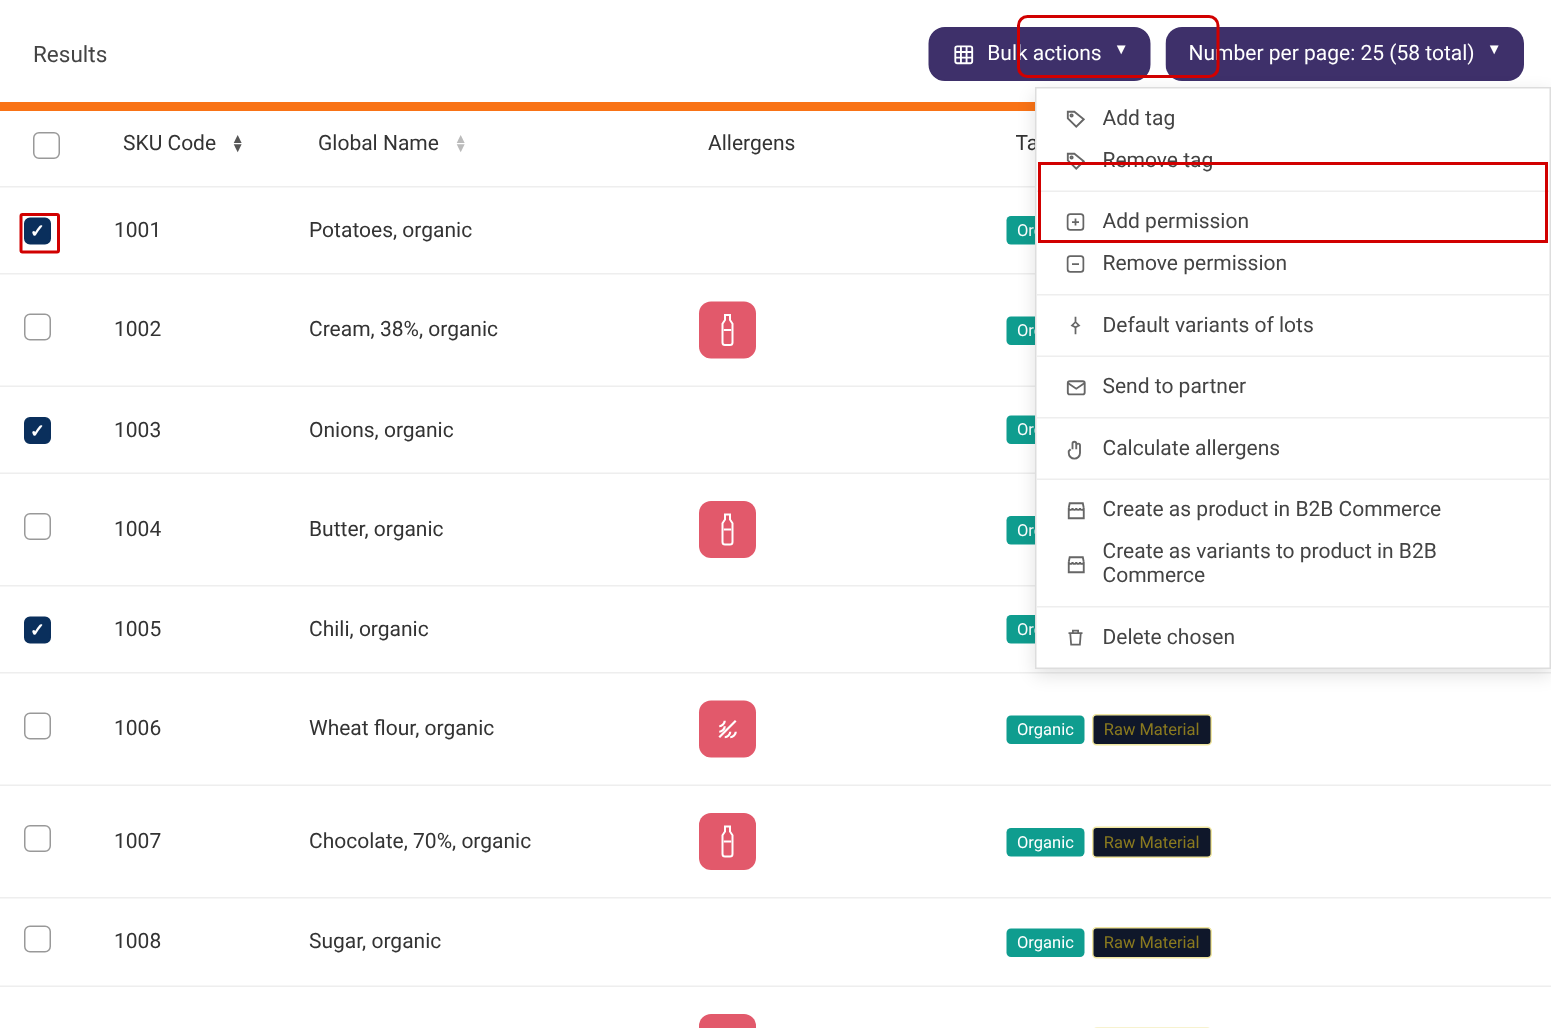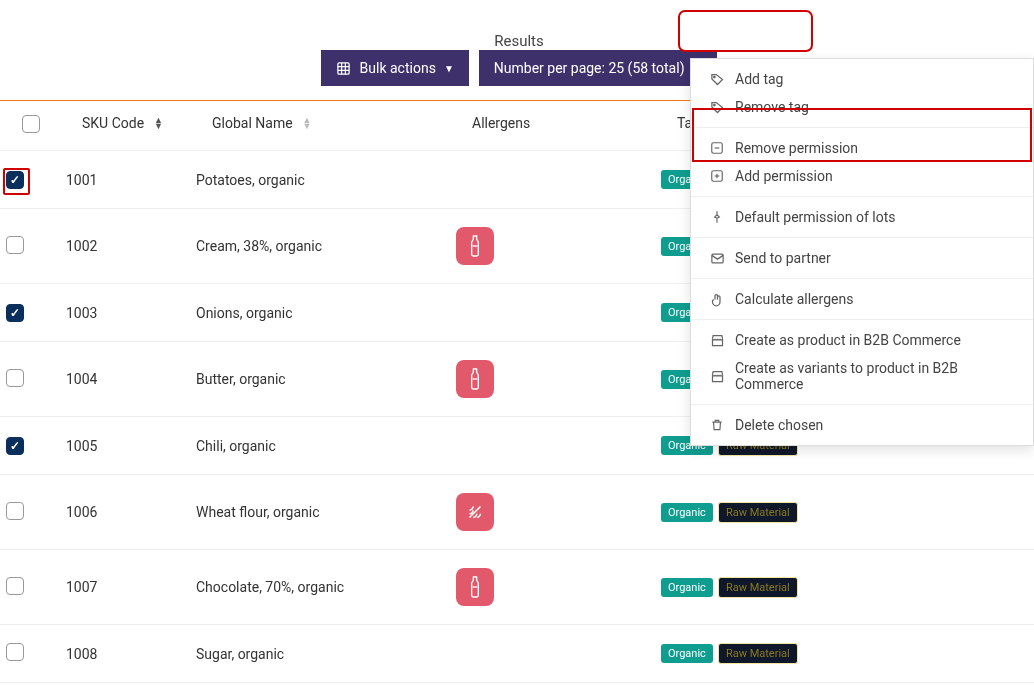--- a/index.html
+++ b/index.html
@@ -1,37 +1,37 @@
 <!DOCTYPE html>
 <html><head>
 <meta charset="utf-8">
 <style>
 * { box-sizing: border-box; margin: 0; padding: 0; }
 body { font-family: -apple-system, "Segoe UI", Roboto, sans-serif; font-size: 14px; color: #333; background: #fff; width: 1034px; }
 .container { padding: 0; }
-.topbar { display: flex; align-items: center; justify-content: space-between; padding: 32px 18px 14px 22px; border-bottom: 1px solid #f97316; position: relative; flex-direction: column; }
+.topbar { display: flex; align-items: center; justify-content: space-between; padding: 18px 18px 14px 22px; border-bottom: 6px solid #f97316; position: relative; }
 .results-title { font-size: 15px; color: #444; }
 .topbar-right { display: flex; gap: 10px; }
-.btn { display: inline-flex; align-items: center; gap: 8px; padding: 9px 14px; border-radius: 0; font-size: 14px; cursor: pointer; border: 1px solid transparent; }
+.btn { display: inline-flex; align-items: flex-start; gap: 8px; padding: 9px 14px; border-radius: 11px; font-size: 14px; cursor: pointer; border: 1px solid transparent; }
 .btn-bulk { background: #3e306a; color: #fff; border: 1px solid #3e306a; }
 .btn-bulk .caret { font-size: 10px; }
 .btn-page { background: #3e306a; color: #fff; }
 .red-box-btn { position: absolute; border: 2px solid #d10000; border-radius: 7px; pointer-events: none; }
 .red-box-bulk { top: 10px; left: 678px; width: 135px; height: 42px; z-index: 30; }
 
 .table-header { display: flex; align-items: flex-start; padding: 14px 22px 14px 22px; border-bottom: 1px solid #eee; color: #333; font-size: 14px; }
 .col-check { width: 60px; }
 .col-sku { width: 130px; display: flex; align-items: center; gap: 10px; }
 .col-name { width: 260px; display: flex; align-items: center; gap: 10px; }
 .col-allergens { width: 205px; }
 .col-tags { flex: 1; }
 .sort-arrows { display: inline-flex; flex-direction: column; line-height: 6px; font-size: 9px; color: #555; }
 .sort-arrows.light { color: #bbb; }
 
-.row { display: flex; align-items: center; padding: 18px 6px; border-bottom: 1px solid #eee; position: relative; min-height: 55px; }
+.row { display: flex; align-items: center; padding: 18px 16px; border-bottom: 1px solid #eee; position: relative; min-height: 55px; }
 .checkbox { width: 18px; height: 18px; border: 1px solid #999; border-radius: 4px; background: #fff; display: inline-flex; align-items: center; justify-content: center; cursor: pointer; }
 .checkbox.checked { background: #0a2f5c; border-color: #0a2f5c; }
 .checkbox.checked::after { content: "✓"; color: #fff; font-size: 12px; font-weight: bold; }
 
 .allergen-icon { width: 38px; height: 38px; border-radius: 8px; background: #e2596b; display: inline-flex; align-items: center; justify-content: center; color: #fff; }
 
 .badges { display: flex; gap: 5px; align-items: center; }
 .badge { font-size: 11px; padding: 3px 7px; border-radius: 3px; }
 .badge-organic { background: #0f9d8f; color: #fff; }
 .badge-raw { background: #0f172a; color: #8a7a1f; border: 1px solid #f0e6a0; }
@@ -90,44 +90,44 @@
               <circle cx="7" cy="8" r="1.2"></circle>
             </svg>
           </span>
         <span>Remove tag</span>
       </div>
       <div class="dropdown-sep"></div>
       <div class="dropdown-item">
         <span class="dd-icon">
             <svg width="14" height="14" viewBox="0 0 24 24" fill="none" stroke="#666" stroke-width="2">
               <rect x="3" y="3" width="18" height="18" rx="3"></rect>
+              <line x1="12" y1="8" x2="12" y2="16"></line>
               <line x1="8" y1="12" x2="16" y2="12"></line>
             </svg>
           </span>
-        <span>Remove permission</span>
+        <span>Add permission</span>
       </div>
       <div class="dropdown-item">
         <span class="dd-icon">
             <svg width="14" height="14" viewBox="0 0 24 24" fill="none" stroke="#666" stroke-width="2">
               <rect x="3" y="3" width="18" height="18" rx="3"></rect>
-              <line x1="12" y1="8" x2="12" y2="16"></line>
               <line x1="8" y1="12" x2="16" y2="12"></line>
             </svg>
           </span>
-        <span>Add permission</span>
+        <span>Remove permission</span>
       </div>
       <div class="dropdown-sep"></div>
       <div class="dropdown-item">
         <span class="dd-icon">
             <svg width="14" height="14" viewBox="0 0 24 24" fill="none" stroke="#666" stroke-width="2">
               <path d="M12 2v6l4 4-4 2-4-2 4-4V2"></path>
               <line x1="12" y1="14" x2="12" y2="22"></line>
             </svg>
           </span>
-        <span>Default permission of lots</span>
+        <span>Default variants of lots</span>
       </div>
       <div class="dropdown-sep"></div>
       <div class="dropdown-item">
         <span class="dd-icon">
             <svg width="15" height="15" viewBox="0 0 24 24" fill="none" stroke="#666" stroke-width="2">
               <rect x="3" y="5" width="18" height="14" rx="2"></rect>
               <path d="M3 7l9 6 9-6"></path>
             </svg>
           </span>
         <span>Send to partner</span>

